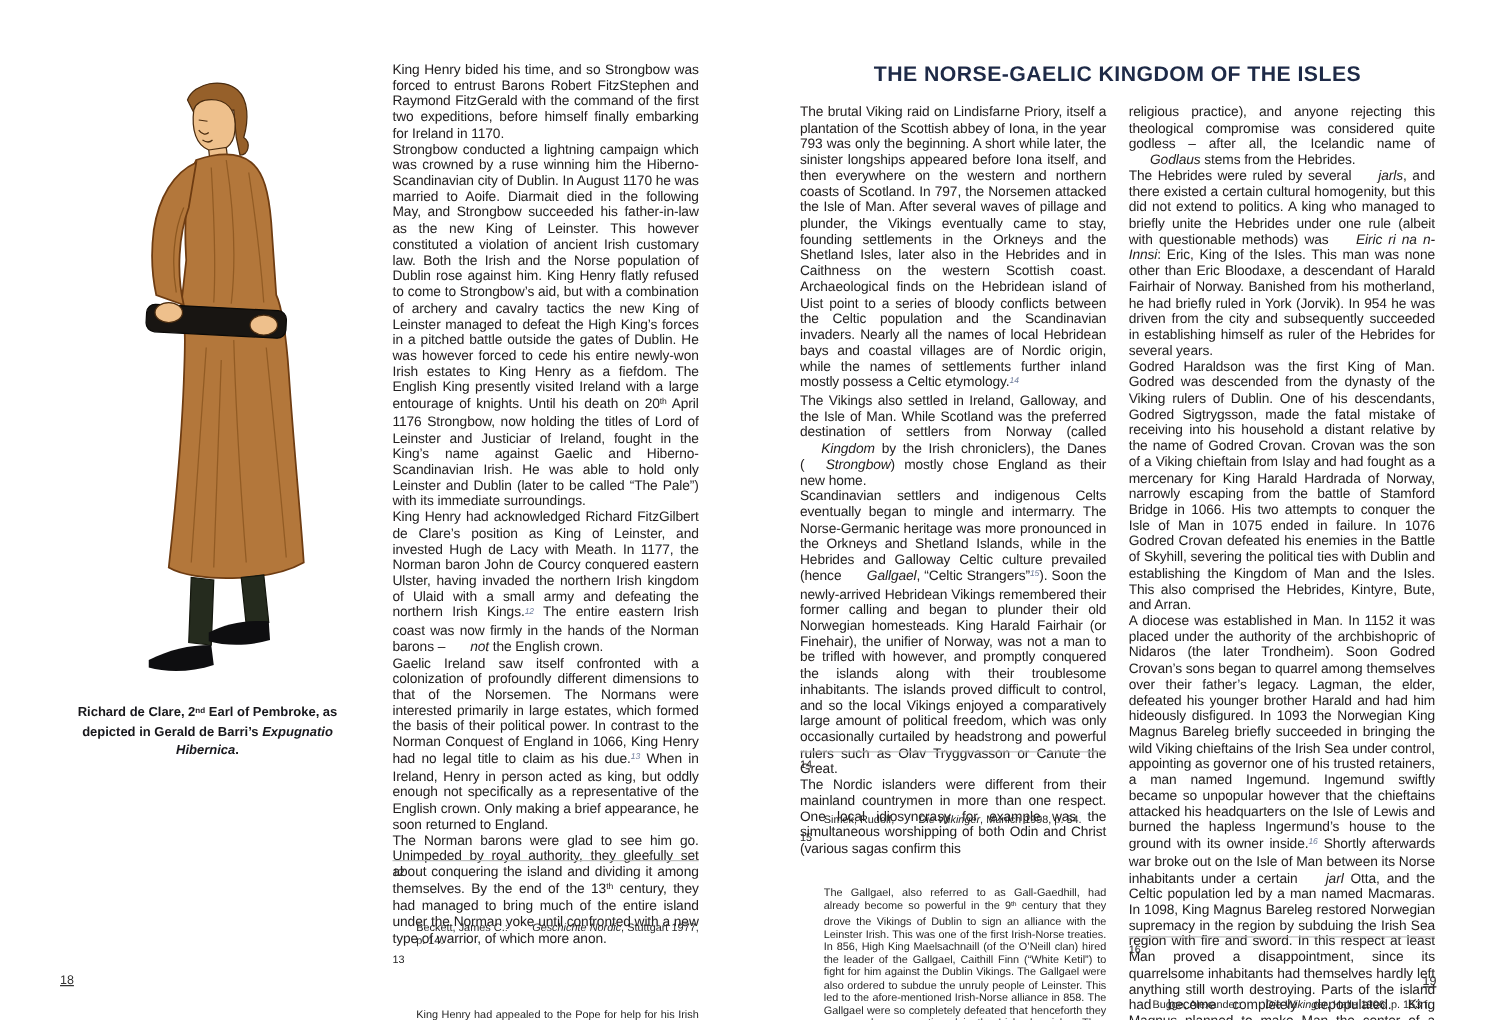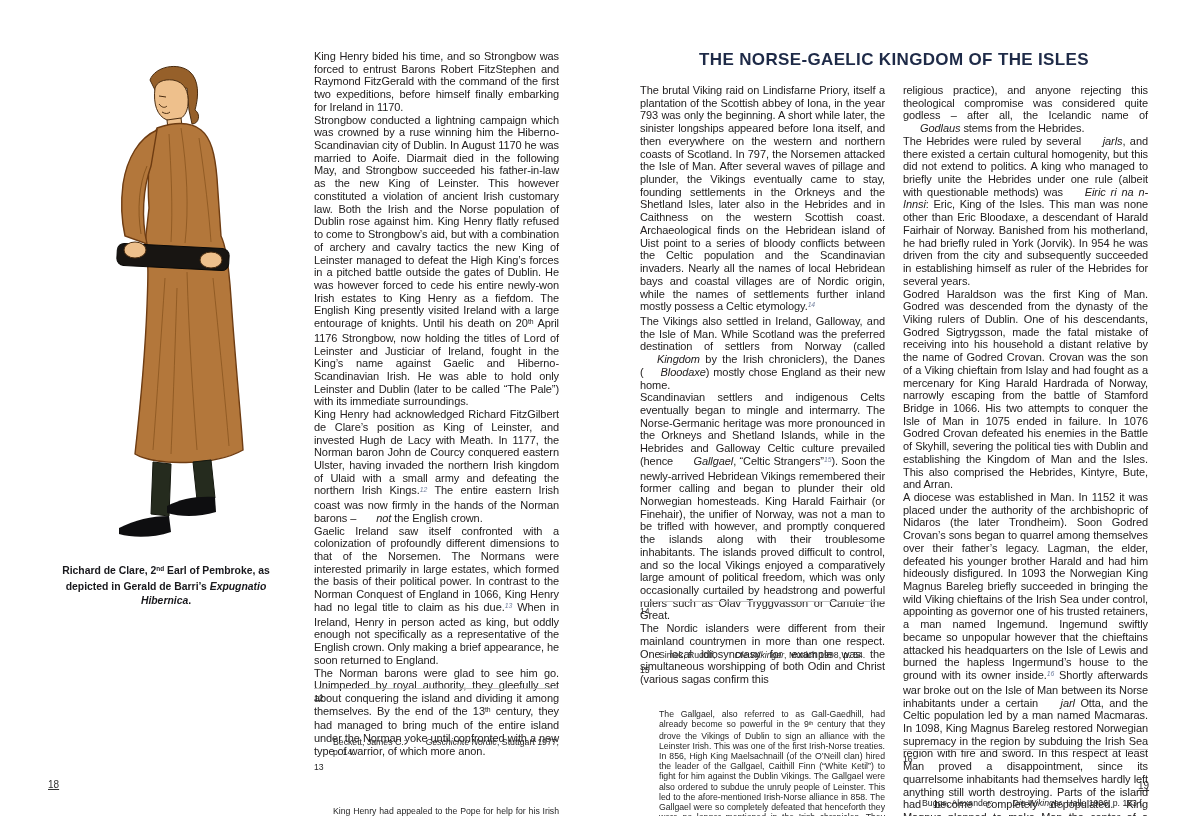--- a/index.html
+++ b/index.html
@@ -91,21 +91,21 @@
     </div>
 
     <div class="pagenum pagenum-left">18</div>
   </div>
 
   <div>
     <div class="chapter-title">THE NORSE-GAELIC KINGDOM OF THE ISLES</div>
 
     <div class="col" style="left:640px;top:84px;">
         <p class="para">The brutal Viking raid on Lindisfarne Priory, itself a plantation of the Scottish abbey of Iona, in the year 793 was only the beginning. A short while later, the sinister longships appeared before Iona itself, and then everywhere on the western and northern coasts of Scotland. In 797, the Norsemen attacked the Isle of Man. After several waves of pillage and plunder, the Vikings eventually came to stay, founding settlements in the Orkneys and the Shetland Isles, later also in the Hebrides and in Caithness on the western Scottish coast. Archaeological finds on the Hebridean island of Uist point to a series of bloody conflicts between the Celtic population and the Scandinavian invaders. Nearly all the names of local Hebridean bays and coastal villages are of Nordic origin, while the names of settlements further inland mostly possess a Celtic etymology.<span class="s-ref">14</span></p>
-        <p class="para">The Vikings also settled in Ireland, Galloway, and the Isle of Man. While Scotland was the preferred destination of settlers from Norway (called <span class="s-i">Kingdom</span> by the Irish chroniclers), the Danes (<span class="s-i">Bloodaxe</span>) mostly chose England as their new home.</p>
+        <p class="para">The Vikings also settled in Ireland, Galloway, and the Isle of Man. While Scotland was the preferred destination of settlers from Norway (called <span class="s-i">Kingdom</span> by the Irish chroniclers), the Danes (<span class="s-i">Strongbow</span>) mostly chose England as their new home.</p>
         <p class="para">Scandinavian settlers and indigenous Celts eventually began to mingle and intermarry. The Norse-Germanic heritage was more pronounced in the Orkneys and Shetland Islands, while in the Hebrides and Galloway Celtic culture prevailed (hence <span class="s-i">Gallgael</span>, “Celtic Strangers”<span class="s-ref">15</span>). Soon the newly-arrived Hebridean Vikings remembered their former calling and began to plunder their old Norwegian homesteads. King Harald Fairhair (or Finehair), the unifier of Norway, was not a man to be trifled with however, and promptly conquered the islands along with their troublesome inhabitants. The islands proved difficult to control, and so the local Vikings enjoyed a comparatively large amount of political freedom, which was only occasionally curtailed by headstrong and powerful rulers such as Olav Tryggvasson or Canute the Great.</p>
         <p class="para">The Nordic islanders were different from their mainland countrymen in more than one respect. One local idiosyncrasy for example was the simultaneous worshipping of both Odin and Christ (various sagas confirm this</p>
       </div>
 
     <div class="fnblock" style="left:640px;top:601px;">
       <div>
           <div class="footnote">
             <span class="fn-num">14</span>
             <span class="fn-text">Simek, Rudolf, <span class="s-i">Die Wikinger</span>, Munich 1998, p. 54.</span>
           </div>

